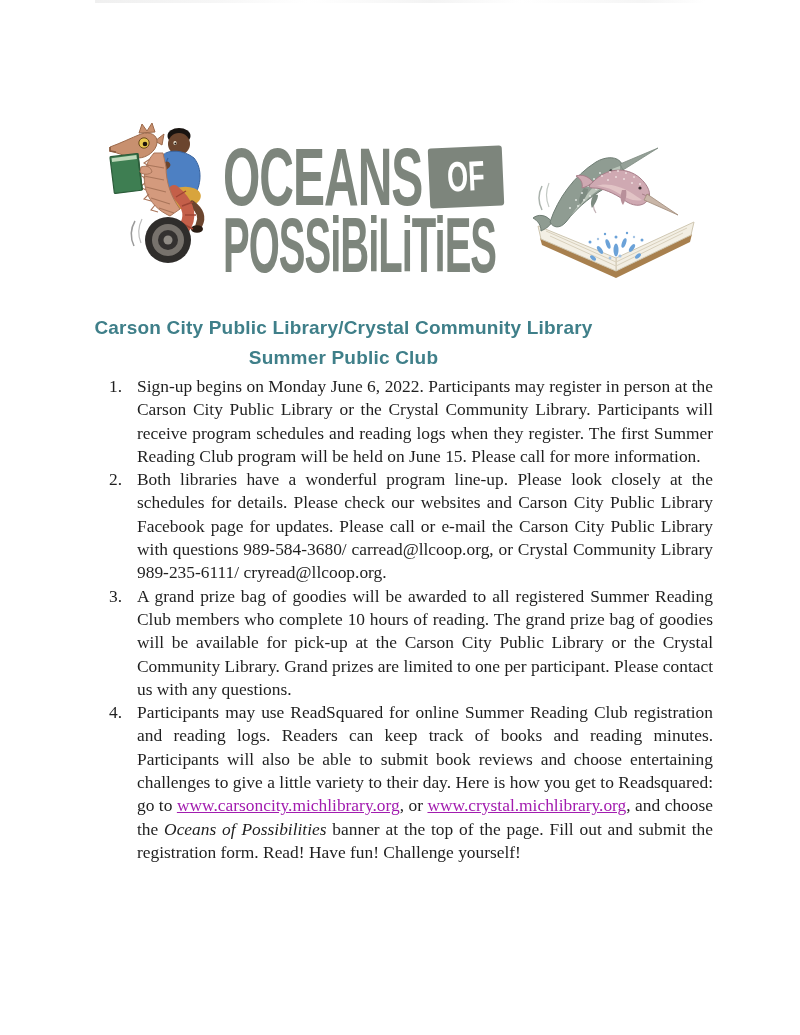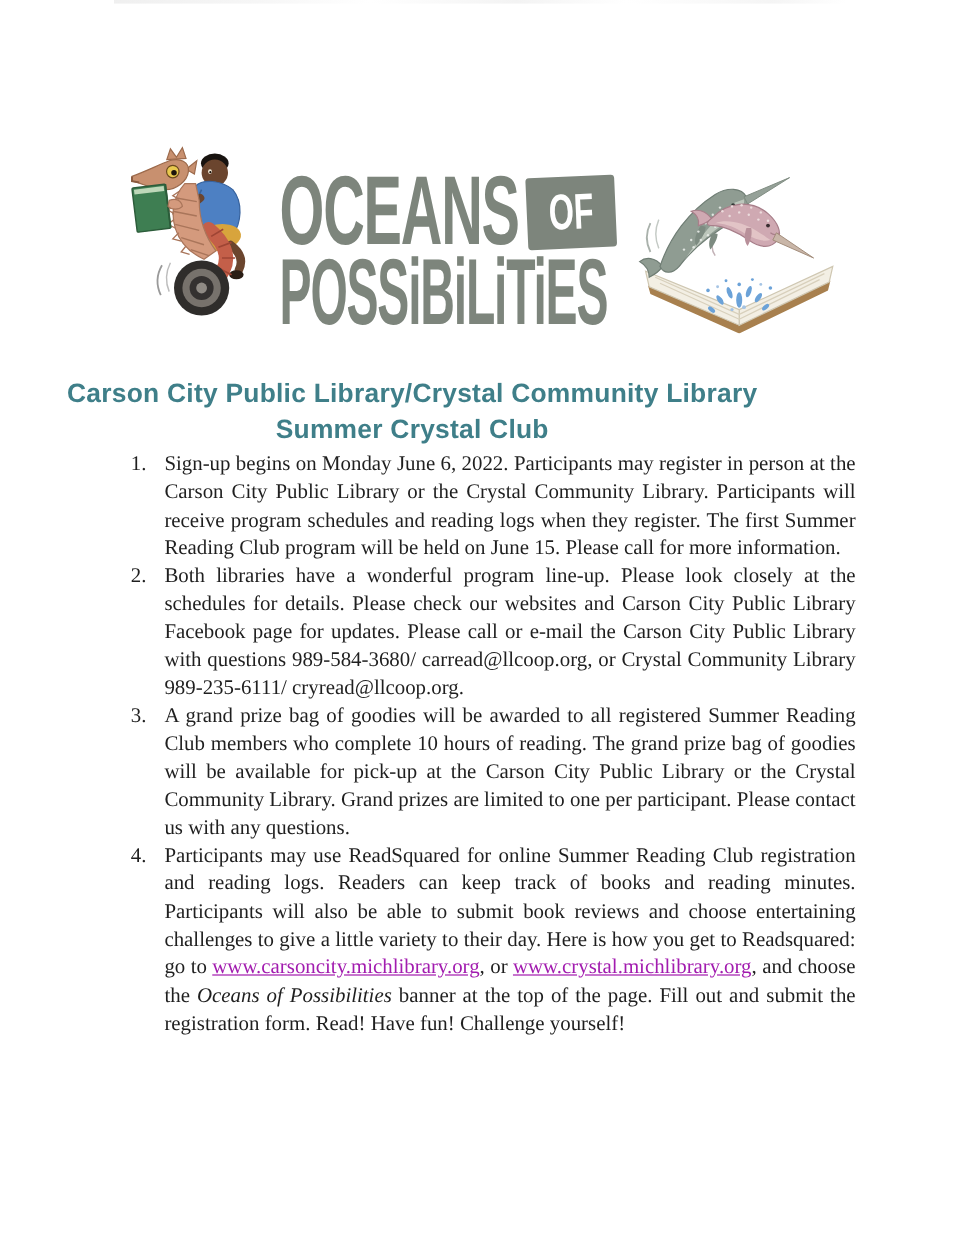--- a/index.html
+++ b/index.html
@@ -16,21 +16,21 @@
     position: absolute; top: 0; left: 95px; width: 610px; height: 3px;
     background: linear-gradient(90deg, #e3e3e3 0%, #efefef 20%, #ffffff 35%, #e9e9e9 55%, #ffffff 70%, #ececec 90%, #ffffff 100%);
     opacity: .55;
   }
 
   
   .seahorse-wrap { position: absolute; left: 97px; top: 105px; width: 135px; height: 170px; }
   .narwhal-wrap  { position: absolute; left: 530px; top: 138px; width: 172px; height: 140px; }
 
   
-  .logo { position: absolute; left: 233px; top: 140px; width: 290px; height: 145px; color: #7d857c; }
+  .logo { position: absolute; left: 223px; top: 140px; width: 290px; height: 145px; color: #7d857c; }
   .logo-line1 {
     position: absolute; left: 0; top: -10px; height: 70px; white-space: nowrap;
     font-family: "Liberation Sans", sans-serif; font-weight: bold;
     font-size: 48px; letter-spacing: -1px;
     transform: scale(1.0, 1.7); transform-origin: left top;
   }
   .logo-of-box {
     position: absolute; left: 206px; top: 7px; width: 74px; height: 60px;
     background: #7d857c; transform: rotate(-2.5deg);
     display: flex; align-items: center; justify-content: center;
@@ -46,21 +46,21 @@
     font-family: "Liberation Sans", sans-serif; font-weight: bold;
     font-size: 40px; letter-spacing: -1px;
     transform: scale(1.0, 1.95); transform-origin: left top;
   }
 
   
   .page-heading {
     position: absolute; top: 313px; left: 0; width: 687px;
     text-align: center;
     font-family: "Liberation Sans", sans-serif; font-weight: bold;
-    font-size: 22px; line-height: 30px;
+    font-size: 19px; line-height: 30px;
     color: #3f7f89; letter-spacing: 0.2px;
   }
 
   
   .reading-list {
     position: absolute; top: 375px; left: 109px; width: 604px;
     color: #1f1f1f;
   }
   .list-item {
     position: relative; padding-left: 28px;
@@ -211,21 +211,21 @@
       <circle cx="86" cy="39" r="1"></circle>
         <circle cx="94" cy="41" r="1"></circle>
         <circle cx="102" cy="45" r="1"></circle>
       <circle cx="110" cy="46" r="1"></circle>
     </g>
   </svg>
 </div>
 
 <div class="page-heading">
   <div>Carson City Public Library/Crystal Community Library</div>
-  <div>Summer Crystal Club</div>
+  <div>Summer Public Club</div>
 </div>
 
 <div class="reading-list">
     <div class="list-item"><span class="item-number">1.</span><span class="item-text">Sign-up begins on Monday June 6, 2022. Participants may register in person at the Carson City Public Library or the Crystal Community Library. Participants will receive program schedules and reading logs when they register. The first Summer Reading Club program will be held on June 15. Please call for more information.</span></div>
     <div class="list-item"><span class="item-number">2.</span><span class="item-text">Both libraries have a wonderful program line-up. Please look closely at the schedules for details. Please check our websites and Carson City Public Library Facebook page for updates. Please call or e-mail the Carson City Public Library with questions 989-584-3680/ carread@llcoop.org, or Crystal Community Library 989-235-6111/ cryread@llcoop.org.</span></div>
     <div class="list-item"><span class="item-number">3.</span><span class="item-text">A grand prize bag of goodies will be awarded to all registered Summer Reading Club members who complete 10 hours of reading. The grand prize bag of goodies will be available for pick-up at the Carson City Public Library or the Crystal Community Library. Grand prizes are limited to one per participant. Please contact us with any questions.</span></div>
     <div class="list-item"><span class="item-number">4.</span><span class="item-text">Participants may use ReadSquared for online Summer Reading Club registration and reading logs. Readers can keep track of books and reading minutes. Participants will also be able to submit book reviews and choose entertaining challenges to give a little variety to their day. Here is how you get to Readsquared: go to <a href="#" class="weblink">www.carsoncity.michlibrary.org</a>, or <a href="#" class="weblink">www.crystal.michlibrary.org</a>, and choose the <em>Oceans of Possibilities</em> banner at the top of the page. Fill out and submit the registration form. Read! Have fun! Challenge yourself!</span></div>
   </div>
 
 </body></html>

